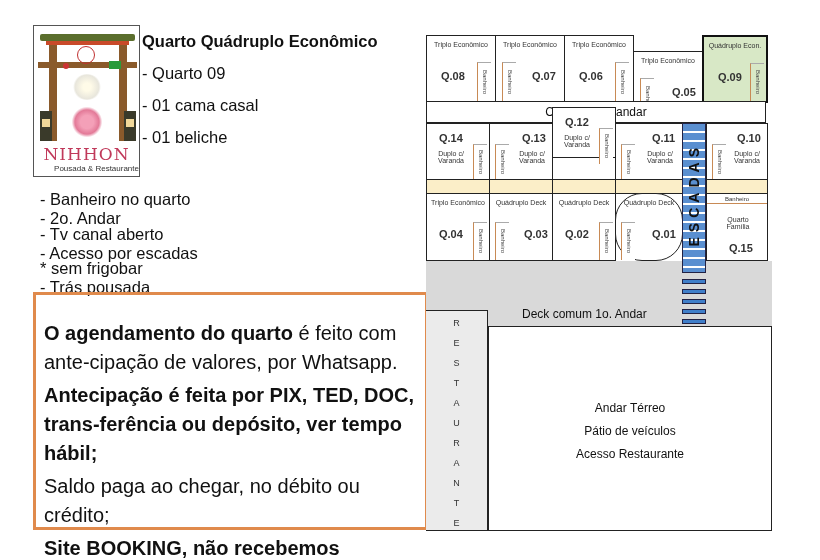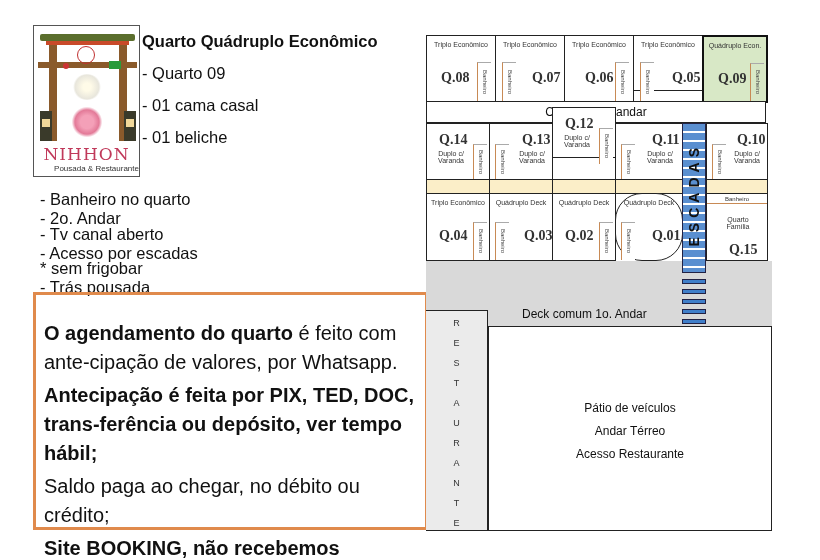--- a/index.html
+++ b/index.html
@@ -34,21 +34,21 @@
 
   
   .booking { position: absolute; left: 33px; top: 292px; width: 395px; height: 238px; border: 3px solid #e08a4c; padding: 24px 8px 0 8px; font-size: 20px; line-height: 29px; }
   .booking p { margin-bottom: 4px; }
   .bold { font-weight: bold; }
 
   
   .map { position: absolute; left: 426px; top: 35px; width: 346px; height: 496px; }
   .room { position: absolute; border: 1.5px solid #222; background: #fff; font-size: 7px; text-align: center; color: #333; }
   .room .type { position: absolute; top: 5px; left: 0; right: 0; font-size: 7px; }
-  .room .num { position: absolute; font-size: 14px; font-weight: bold; font-family: Liberation Serif, serif; }
+  .room .num { position: absolute; font-size: 11px; font-weight: bold; }
   .bath { position: absolute; width: 14px; border-left: 1px solid #c88a55; border-top: 1px solid #aaa; background: #fff; font-size: 6px; writing-mode: vertical-rl; display: flex; align-items: center; justify-content: center; color: #444; }
   .room.hl { background: #d8e8c6; border: 2.5px solid #111; }
   .corridor { position: absolute; left: 0; top: 66px; width: 340px; height: 22px; border: 1.5px solid #222; background: #fff; font-size: 12px; text-align: center; line-height: 20px; }
   .varanda { position: absolute; height: 15px; background: #fbeec8; border: 1px solid #222; }
   .deck { position: absolute; left: 0; top: 226px; width: 346px; height: 66px; background: #d9d9d9; }
   .deck-label { position: absolute; left: 96px; top: 272px; font-size: 12px; }
   .ground { position: absolute; left: 62px; top: 291px; width: 284px; height: 205px; border: 1.5px solid #222; background: #fff; }
   .ground-text { position: absolute; left: 0; right: 0; top: 70px; text-align: center; font-size: 12px; line-height: 23px; }
   .restaurant { position: absolute; left: 0; top: 275px; width: 62px; height: 221px; background: #ebebeb; border: 1.5px solid #222; border-left: none; }
   .restaurant .letters { position: absolute; left: 0; right: 0; top: 2px; text-align: center; font-size: 9px; line-height: 20px; color: #333; }
@@ -113,24 +113,24 @@
     <div class="num" style="left:14px;top:34px;">Q.08</div>
     <div class="bath" style="left:50px;top:26px;height:40px;">Banheiro</div>
   </div>
   <div class="room" style="left:69px;top:0;width:70px;height:67px;">
     <div class="type">Triplo Econômico</div>
     <div class="num" style="left:36px;top:34px;">Q.07</div>
     <div class="bath" style="left:6px;top:26px;height:40px;">Banheiro</div>
   </div>
   <div class="room" style="left:138px;top:0;width:70px;height:67px;">
     <div class="type">Triplo Econômico</div>
-    <div class="num" style="left:20px;top:34px;">Q.06</div>
+    <div class="num" style="left:14px;top:34px;">Q.06</div>
     <div class="bath" style="left:50px;top:26px;height:40px;">Banheiro</div>
   </div>
-  <div class="room" style="left:207px;top:0;width:70px;height:56px;">
+  <div class="room" style="left:207px;top:16px;width:70px;height:56px;">
     <div class="type">Triplo Econômico</div>
     <div class="num" style="left:38px;top:34px;">Q.05</div>
     <div class="bath" style="left:6px;top:26px;height:40px;">Banheiro</div>
   </div>
   <div class="room hl" style="left:276px;top:0;width:66px;height:68px;">
     <div class="type">Quádruplo Econ.</div>
     <div class="num" style="left:14px;top:34px;">Q.09</div>
     <div class="bath" style="left:46px;top:26px;height:38px;background:#d8e8c6;">Banheiro</div>
   </div>
 
@@ -202,22 +202,22 @@
     <div class="step" style="top:156px;"></div>
     <div class="step" style="top:166px;"></div>
     <div class="step" style="top:176px;"></div>
     <div class="step" style="top:186px;"></div>
     <div class="step" style="top:196px;"></div>
     <div class="stairs-label">ESCADAS</div>
   </div>
 
   <div class="ground">
     <div class="ground-text">
+      <div>Andar Térreo</div>
       <div>Pátio de veículos</div>
-      <div>Andar Térreo</div>
       <div>Acesso Restaurante</div>
     </div>
   </div>
   <div class="restaurant">
     <div class="letters" id="rest-letters">
         <div>R</div>
         <div>E</div>
         <div>S</div>
         <div>T</div>
         <div>A</div>

